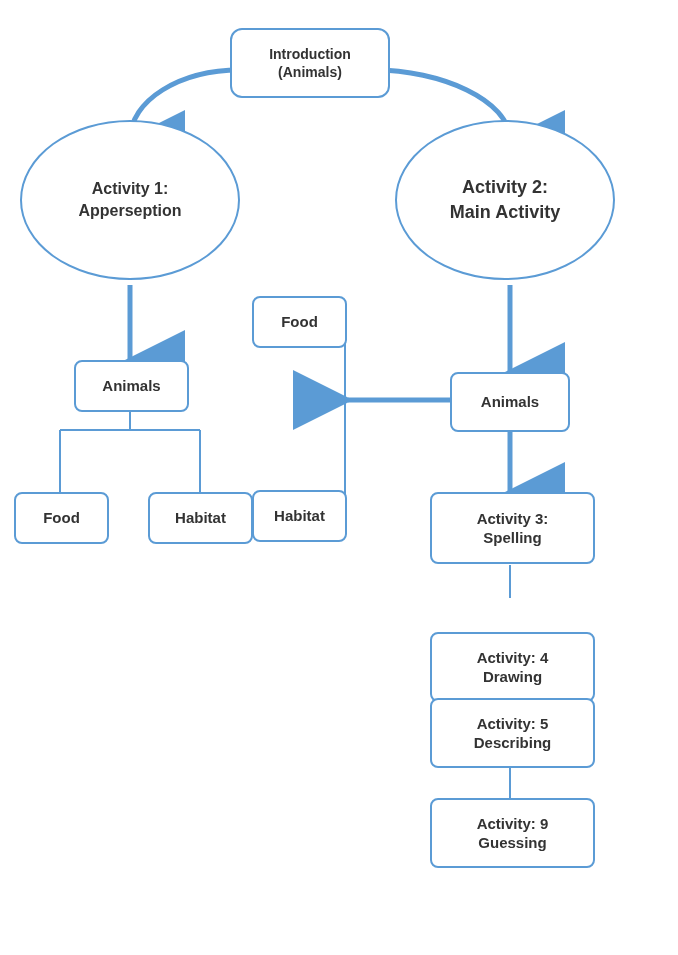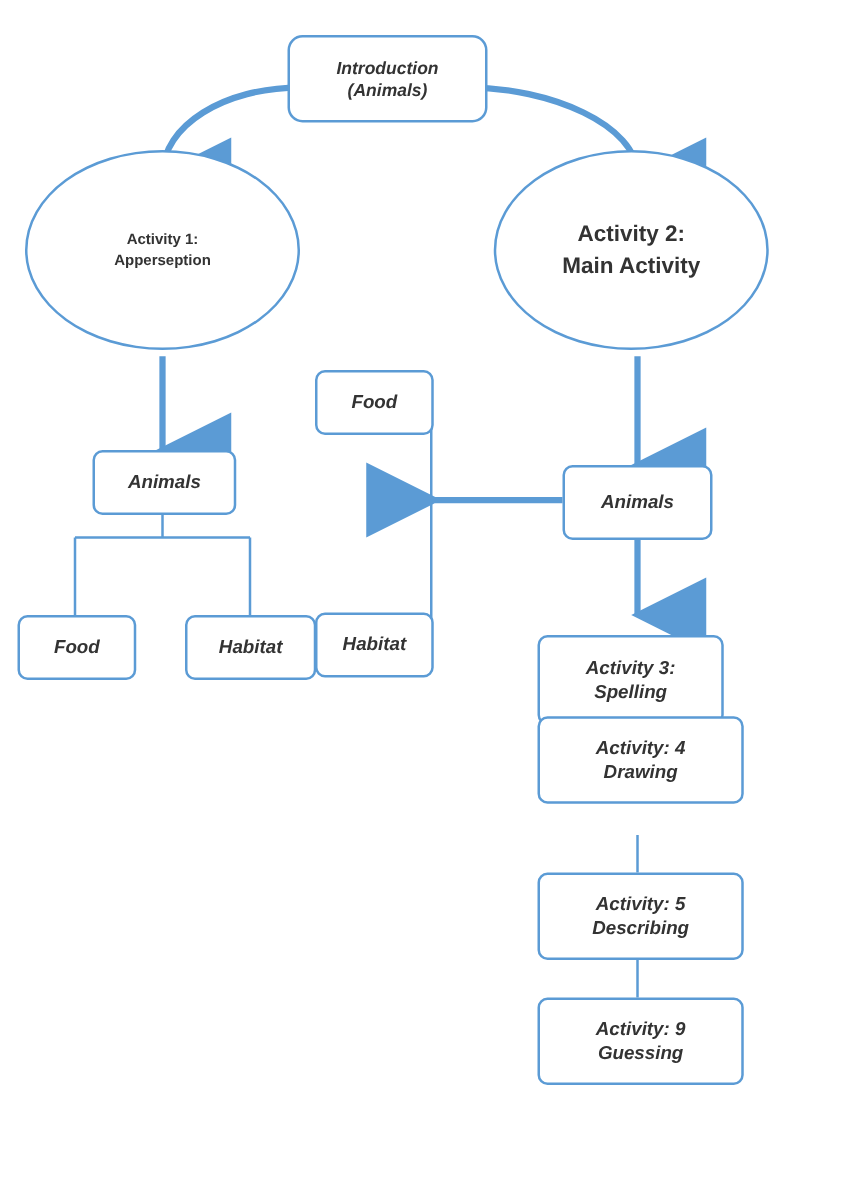--- a/index.html
+++ b/index.html
@@ -26,21 +26,20 @@
       border-radius: 8px;
       background: #fff;
       display: flex;
       align-items: center;
       justify-content: center;
       text-align: center;
       font-size: 15px;
       font-weight: bold;
       color: #333;
       line-height: 1.3;
-      font-style: italic;
     }
 
     
     .box-circle {
       position: absolute;
       border: 2px solid #5b9bd5;
       border-radius: 50%;
       background: #fff;
       display: flex;
       align-items: center;
@@ -118,21 +117,21 @@
     <line x1="510" y1="768" x2="510" y2="798" stroke="#5b9bd5" stroke-width="2"></line>
 
   </svg>
 
   <div class="box-rect" style="left: 230px; top: 28px; width: 160px; height: 70px; border-radius: 12px;">
     <span style="white-space: pre-line; font-size: 14px;">Introduction
 (Animals)</span>
   </div>
 
   <div class="box-circle" style="left: 20px; top: 120px; width: 220px; height: 160px;">
-    <span style="white-space: pre-line; font-size: 12px;">Activity 1:
+    <span style="white-space: pre-line; font-size: 16px;">Activity 1:
 Apperseption</span>
   </div>
 
   <div class="box-circle" style="left: 395px; top: 120px; width: 220px; height: 160px;">
     <span style="white-space: pre-line; font-size: 18px;">Activity 2:
 Main Activity</span>
   </div>
 
   <div class="box-rect" style="left: 74px; top: 360px; width: 115px; height: 52px;">
     <span>Animals</span>
@@ -152,26 +151,26 @@
 
 
   <div class="box-rect" style="left: 252px; top: 490px; width: 95px; height: 52px;">
     <span>Habitat</span>
   </div>
 
   <div class="box-rect" style="left: 450px; top: 372px; width: 120px; height: 60px;">
     <span>Animals</span>
   </div>
 
-  <div class="box-rect" style="left: 430px; top: 508px; width: 149px; height: 72px;">
+  <div class="box-rect" style="left: 430px; top: 492px; width: 165px; height: 72px;">
     <span style="white-space: pre-line;">Activity 3:
 Spelling</span>
   </div>
 
-  <div class="box-rect" style="left: 430px; top: 573px; width: 165px; height: 70px;">
+  <div class="box-rect" style="left: 430px; top: 632px; width: 165px; height: 70px;">
     <span style="white-space: pre-line;">Activity: 4
 Drawing</span>
   </div>
 
   <div class="box-rect" style="left: 430px; top: 698px; width: 165px; height: 70px;">
     <span style="white-space: pre-line;">Activity: 5
 Describing</span>
   </div>
 
   <div class="box-rect" style="left: 430px; top: 798px; width: 165px; height: 70px;">

